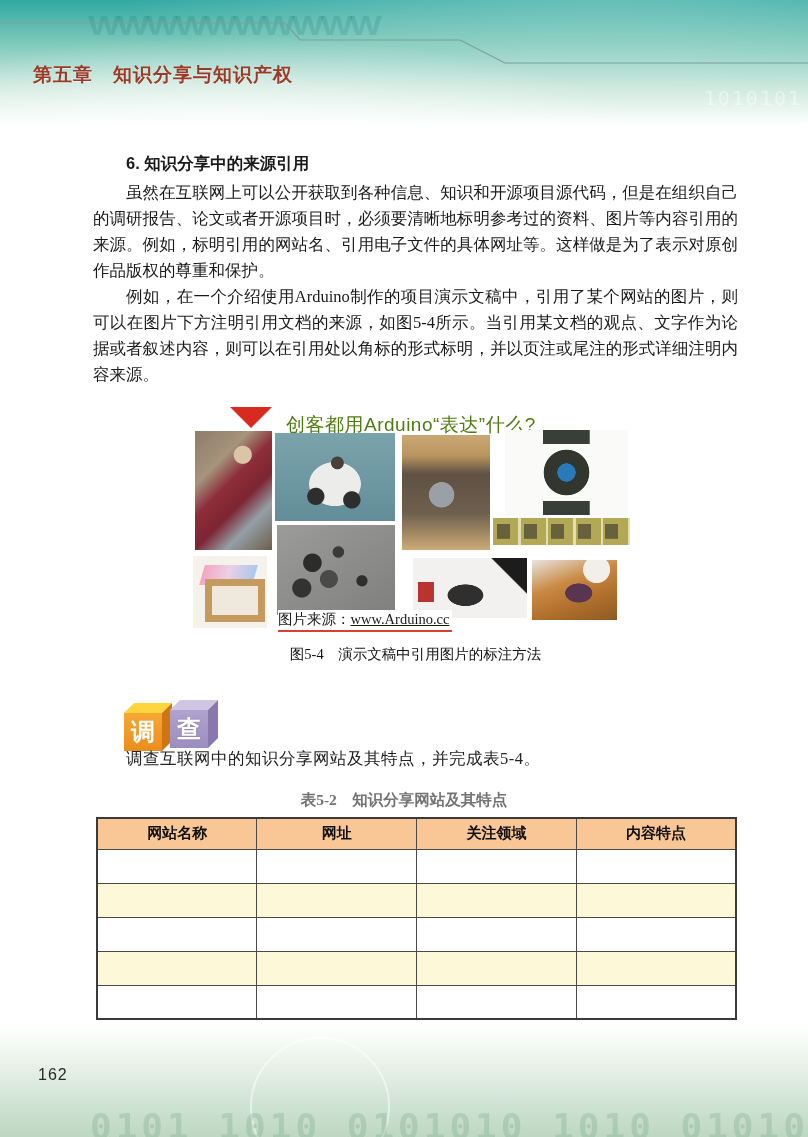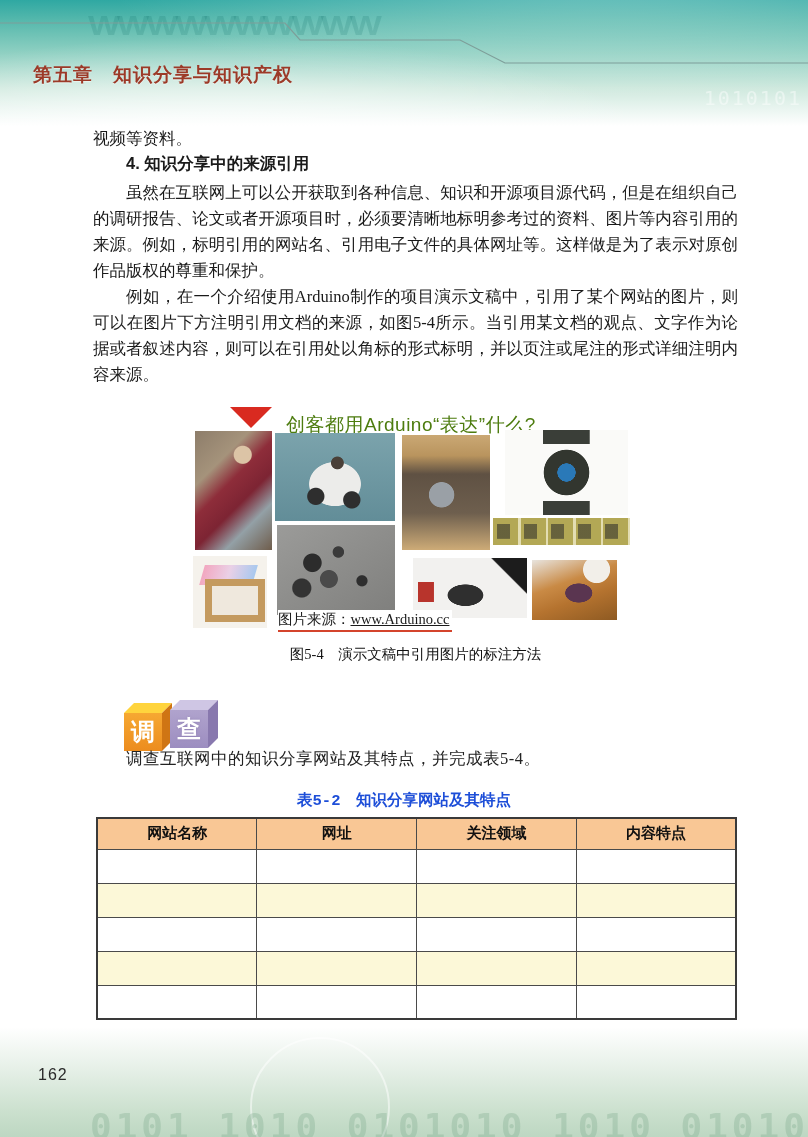--- a/index.html
+++ b/index.html
@@ -129,21 +129,21 @@
   .cube-2 .top  { background:#cfc6e4; }
   .cube-2 .side { background:#8878ae; }
   .cube-2 .front{ background:linear-gradient(180deg,#b0a3cd 0%,#9c8dc0 100%); text-shadow:0 0 2px #8a7ab0; }
   .activity-instruction {
     position:absolute; left:93px; top:748px; width:650px; text-indent:2em;
     font-size:16.5px; letter-spacing:.5px; color:#222; font-style:normal;
   }
   
   .table-title {
     position:absolute; left:0; top:790px; width:808px; text-align:center;
-    font-family:Liberation Mono, monospace; font-weight:bold; font-size:15.5px; color:#1d4ed8;
+    font-family:Liberation Serif, serif; font-weight:bold; font-size:15.5px; color:#737373;
   }
   table.survey { position:absolute; left:96px; top:817px; width:641px; border-collapse:collapse; }
   table.survey th, table.survey td { border:1px solid #4a4a4a; }
   table.survey { border:2px solid #3a3a3a; }
   table.survey th {
     height:31px; background:var(--header-bg,#f9c795);
     font-family:"Liberation Sans","DejaVu Sans",sans-serif; font-weight:bold; font-size:15px; color:#111;
     width:25%;
   }
   table.survey td { height:34px; background:#ffffff; }
@@ -174,22 +174,21 @@
 
   <div class="header-band">
     <div class="www-watermark">WWWWWWWWWW</div>
     <div class="header-digits">1010101</div>
     <svg class="step-line" width="808" height="126">
       <polyline points="0,23 285,23 300,40 460,40 505,63 808,63" fill="none" stroke="#7e9e99" stroke-width="1.2"></polyline>
     </svg>
     <div class="chapter-title">第五章　知识分享与知识产权</div>
   </div>
 
-  <div class="bodytext continuation">视频等资料。</div>
-  <div class="section-heading">4. 知识分享中的来源引用</div>
+  <div class="section-heading">6. 知识分享中的来源引用</div>
   <div class="bodytext para1">虽然在互联网上可以公开获取到各种信息、知识和开源项目源代码，但是在组织自己的调研报告、论文或者开源项目时，必须要清晰地标明参考过的资料、图片等内容引用的来源。例如，标明引用的网站名、引用电子文件的具体网址等。这样做是为了表示对原创作品版权的尊重和保护。</div>
   <div class="bodytext para2">例如，在一个介绍使用Arduino制作的项目演示文稿中，引用了某个网站的图片，则可以在图片下方注明引用文档的来源，如图5-4所示。当引用某文档的观点、文字作为论据或者叙述内容，则可以在引用处以角标的形式标明，并以页注或尾注的形式详细注明内容来源。</div>
 
   <div class="figure">
     <div class="fig-triangle"></div>
     <div class="fig-banner-title">创客都用Arduino“表达”什么?</div>
     <div class="ph ph-person"></div>
     <div class="ph ph-rover"></div>
     <div class="ph ph-box"></div>
     <div class="ph ph-watch"></div>

